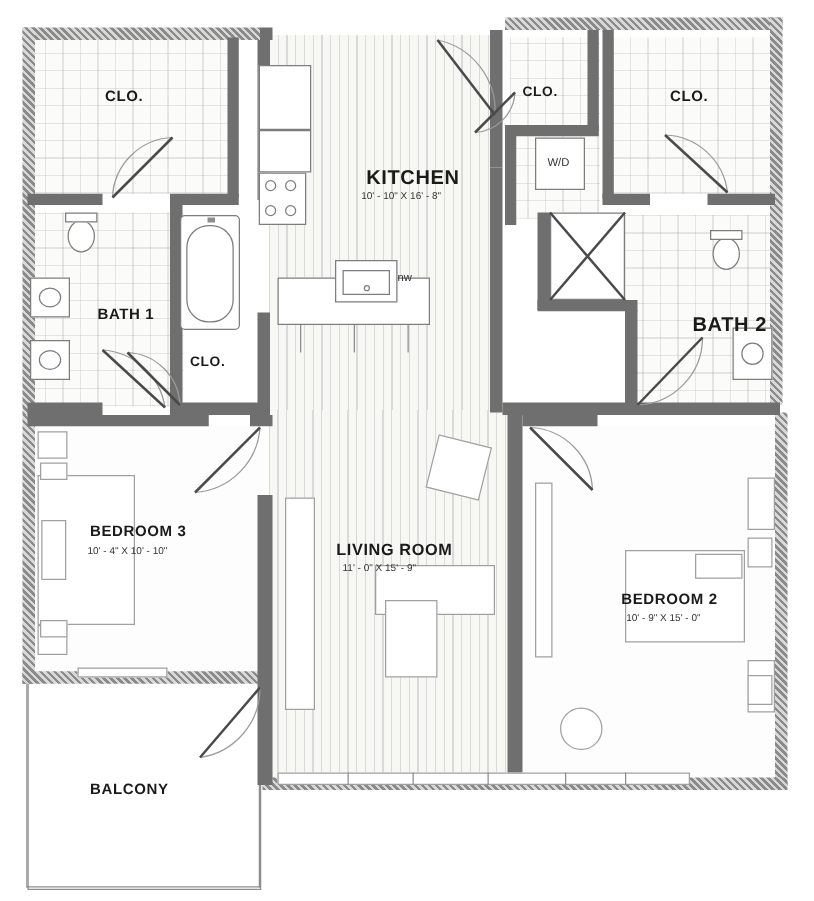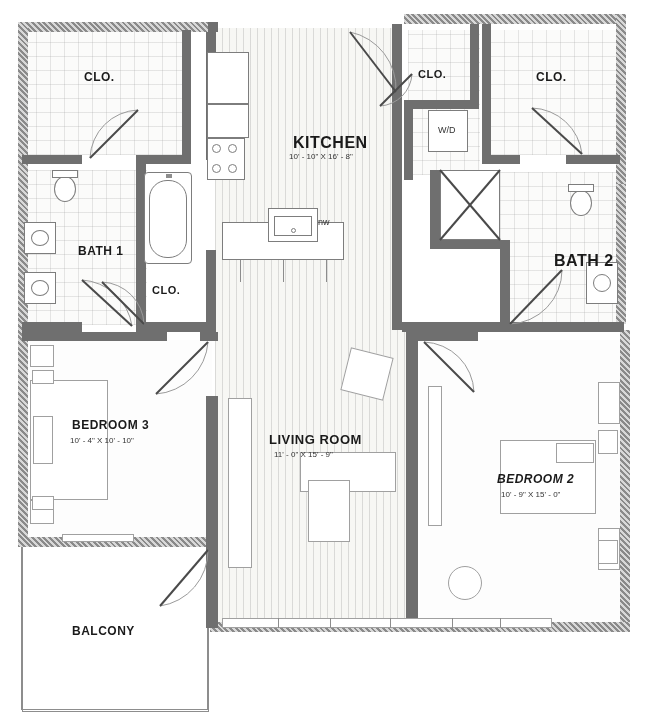--- a/index.html
+++ b/index.html
@@ -227,21 +227,21 @@
 
   <div class="label" style="left:293px;top:134px;font-size:16px;">KITCHEN</div>
   <div class="sub" style="left:289px;top:152px;font-size:8px;">10' - 10" X 16' - 8"</div>
 
   <div class="label" style="left:269px;top:432px;font-size:13px;">LIVING ROOM</div>
   <div class="sub" style="left:274px;top:450px;font-size:8px;">11' - 0" X 15' - 9"</div>
 
   <div class="label" style="left:72px;top:418px;font-size:12px;">BEDROOM 3</div>
   <div class="sub" style="left:70px;top:436px;font-size:8px;">10' - 4" X 10' - 10"</div>
 
-  <div class="label" style="left:497px;top:472px;font-size:12px;font-style:italic;">BEDROOM 2</div>
+  <div class="label" style="left:497px;top:472px;font-size:12px;">BEDROOM 2</div>
   <div class="sub" style="left:501px;top:490px;font-size:8px;">10' - 9" X 15' - 0"</div>
 
   <div class="label" style="left:78px;top:244px;font-size:12px;">BATH 1</div>
   <div class="label" style="left:507px;top:252px;font-size:16px;margin-left:47px;">BATH 2</div>
   <div class="label" style="left:72px;top:624px;font-size:12px;">BALCONY</div>
 
   <div class="sub" style="left:438px;top:125px;font-size:9px;">W/D</div>
   <div class="sub" style="left:318px;top:217px;font-size:9px;">nw</div>
 </div>
 

